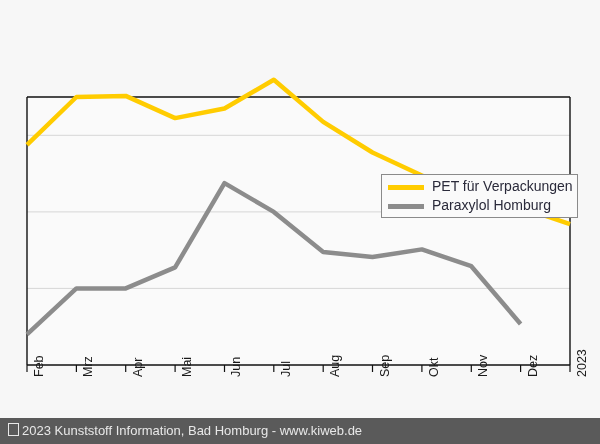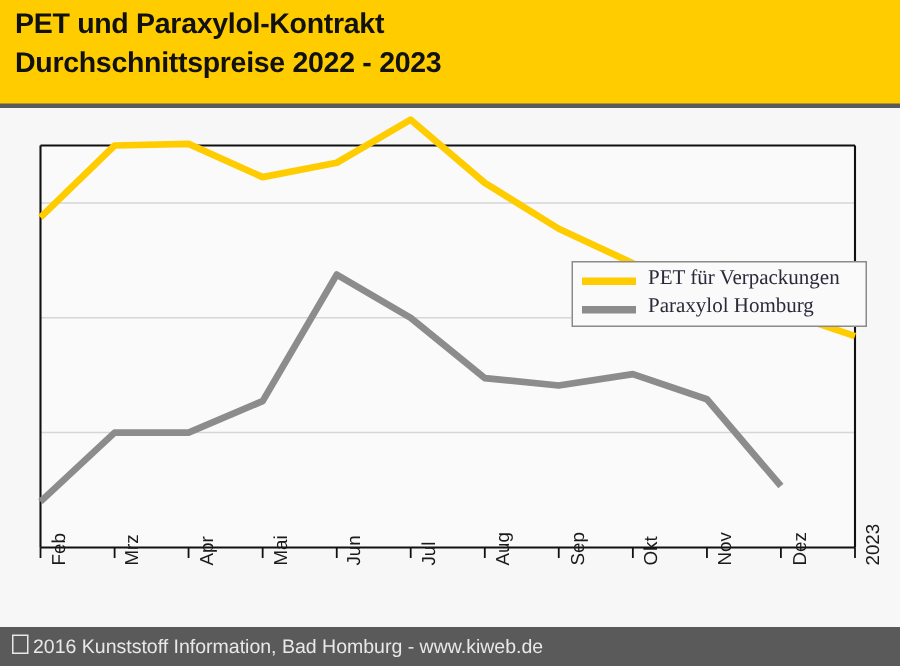--- a/index.html
+++ b/index.html
@@ -68,32 +68,28 @@
   }
   .legend .row{position:absolute;left:6px;height:18px;}
   .legend .r0{top:3px;}
   .legend .r1{top:22px;}
   .legend .swatch{
     position:absolute;left:0;top:7px;
     width:36px;height:5px;
   }
   .legend .lbl{
     position:absolute;left:44px;top:0;
-    font-size:14px;color:#2a2a3a;white-space:nowrap;font-family:Liberation Serif, serif;
+    font-size:14px;color:#2a2a3a;white-space:nowrap;
   }
 </style>
 </head>
 <body>
 
 <div id="chart-root">
 
-  <div class="header">
-    <div class="line l1">PET und Paraxylol-Kontrakt</div>
-    <div class="line l2">Durchschnittspreise 2022 - 2023</div>
-  </div>
 
   <div class="plot-wrap">
     <svg class="plot" width="600" height="343" viewBox="0 0 600 343">
       <rect x="0" y="0" width="600" height="343" fill="#f7f7f7"></rect>
       <rect id="plot-bg" x="27" y="22" width="543" height="268" fill="#fafafa"></rect>
       <g id="gridlines">
           <line x1="27" x2="570" y1="213.4" y2="213.4" stroke="#d6d6d6" stroke-width="1"></line>
           <line x1="27" x2="570" y1="136.9" y2="136.9" stroke="#d6d6d6" stroke-width="1"></line>
           <line x1="27" x2="570" y1="60.3" y2="60.3" stroke="#d6d6d6" stroke-width="1"></line>
         </g>
@@ -140,16 +136,16 @@
         <div class="lbl">PET für Verpackungen</div>
       </div>
       <div class="row r1">
         <div class="swatch" id="sw1" style="background: rgb(140, 140, 140);"></div>
         <div class="lbl">Paraxylol Homburg</div>
       </div>
     </div>
   </div>
 
   <div class="footer">
-    <div class="txt"><span class="tofu"></span><span>2016 Kunststoff Information, Bad Homburg - www.kiweb.de</span></div>
+    <div class="txt"><span class="tofu"></span><span>2023 Kunststoff Information, Bad Homburg - www.kiweb.de</span></div>
   </div>
 
 </div>
 
 </body></html>

